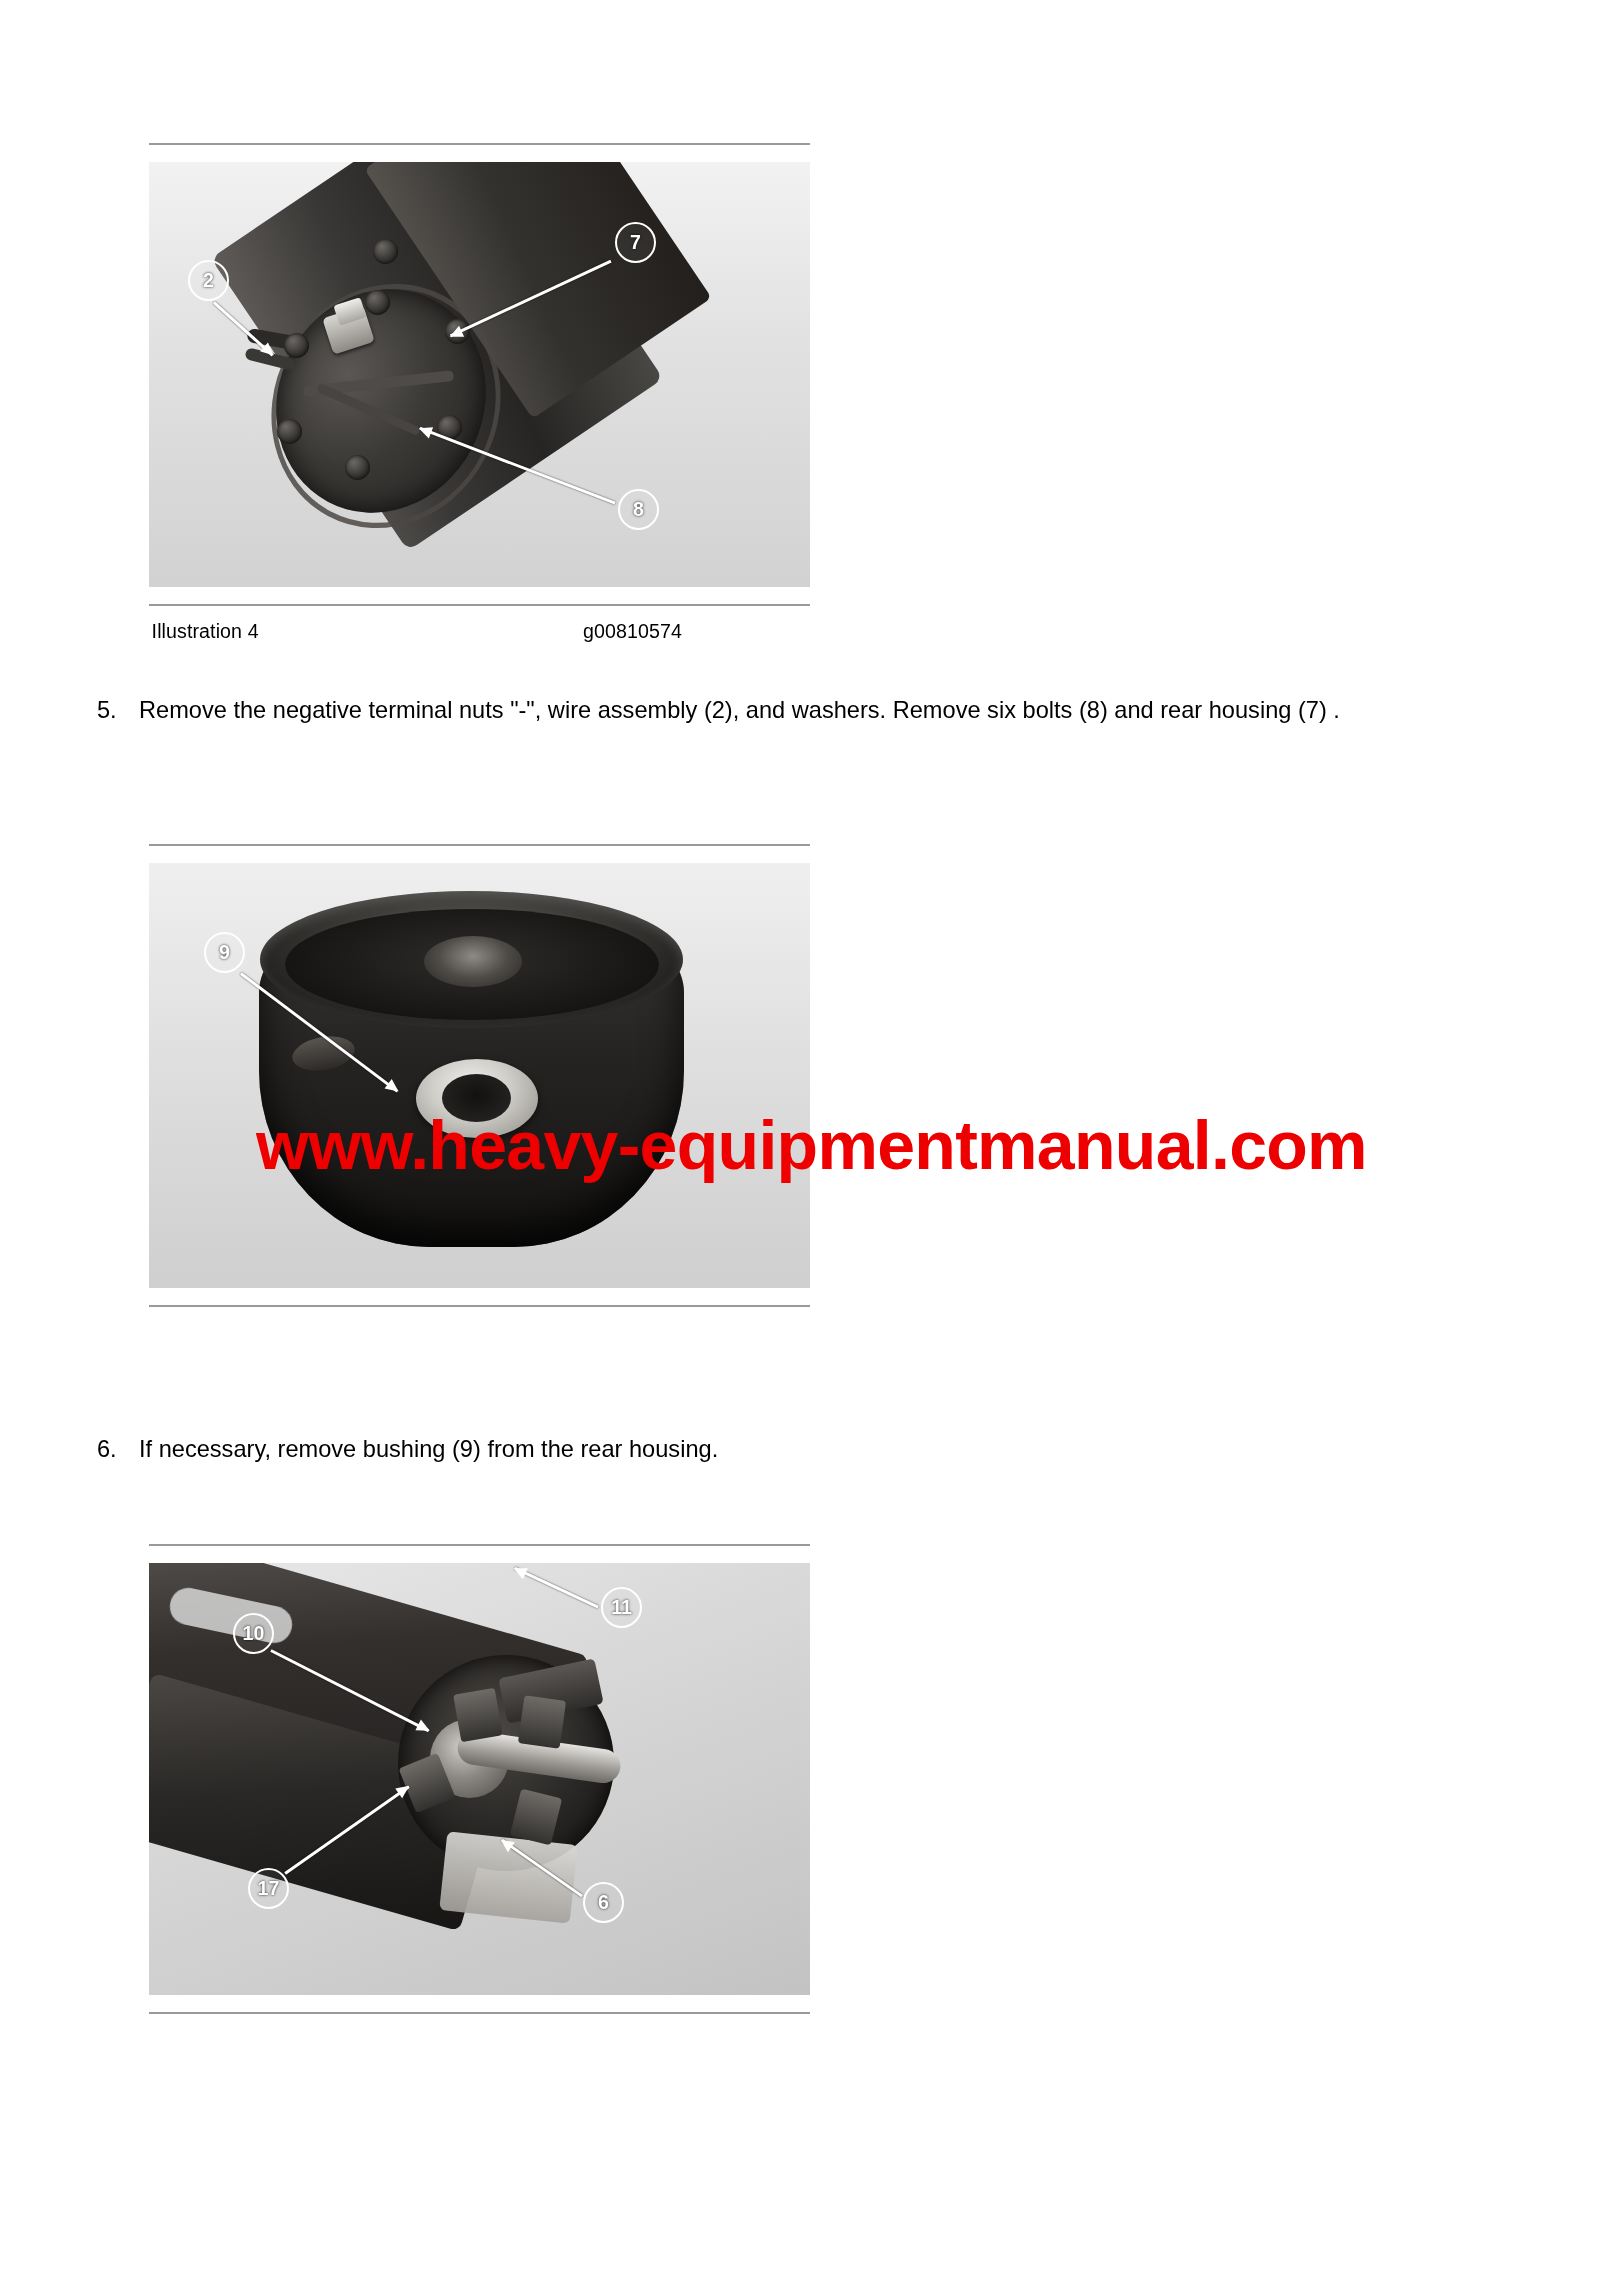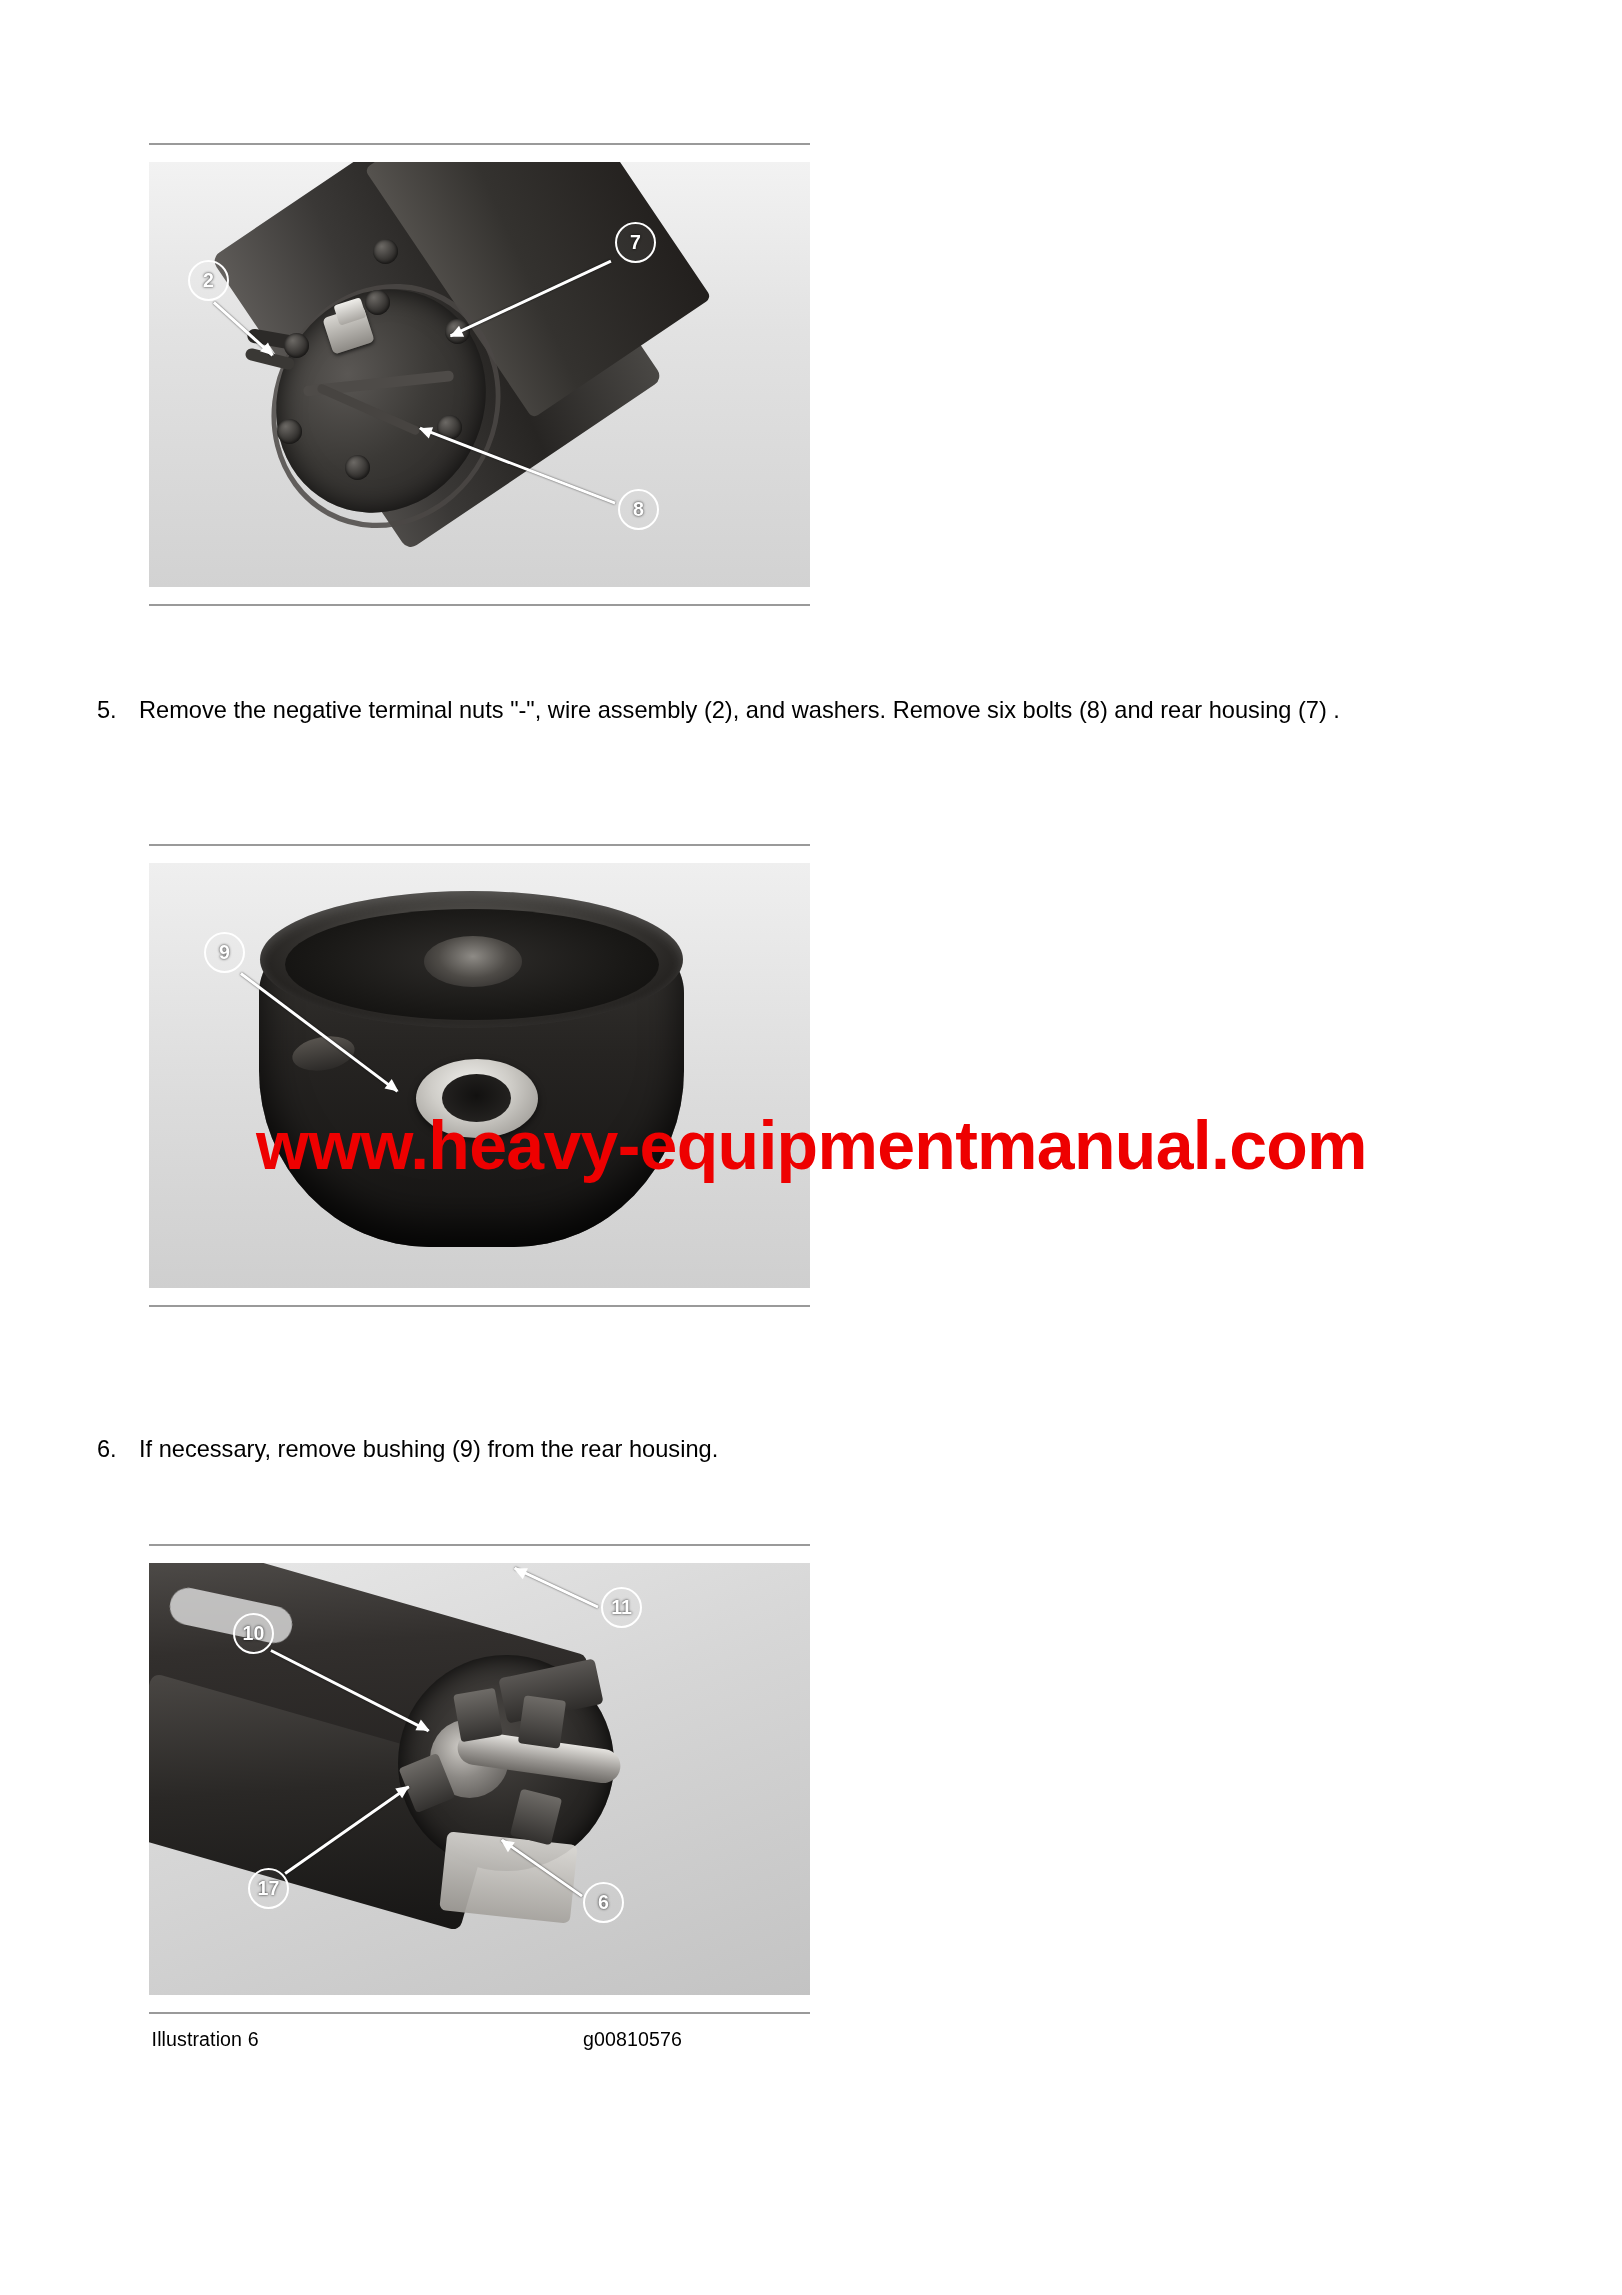--- a/index.html
+++ b/index.html
@@ -462,20 +462,24 @@
 
       <div class="callout" style="left:466px; top:60px;">7</div>
       <div class="leader" style="left:462px; top:98px; width:177px; transform: rotate(155deg);"></div>
 
       <div class="callout" style="left:469px; top:327px;">8</div>
       <div class="leader" style="left:466px; top:340px; width:209px; transform: rotate(201deg);"></div>
     </div>
 
     <div class="fig-rule"></div>
 
+    <div class="fig-caption">
+      <span class="cap-left">Illustration 4</span>
+      <span class="cap-right">g00810574</span>
+    </div>
   </div>
 
   <div class="step" style="top: 694px;">
     <span class="num">5.</span>
     <span class="txt">Remove the negative terminal nuts "-", wire assembly (2), and washers. Remove six bolts (8) and rear housing (7) .</span>
   </div>
 
   <div class="figure" style="top: 844px;">
     <div class="fig-rule"></div>
 
@@ -528,22 +532,18 @@
 
       <div class="callout" style="left:434px; top:319px;">6</div>
       <div class="leader" style="left:433px; top:332px; width:98px; transform: rotate(215deg);"></div>
 
       <div class="callout" style="left:99px; top:305px;">17</div>
       <div class="leader" style="left:136px; top:309px; width:151px; transform: rotate(-35deg);"></div>
     </div>
 
     <div class="fig-rule"></div>
 
-    <div class="fig-caption">
-      <span class="cap-left">Illustration 6</span>
-      <span class="cap-right">g00810576</span>
-    </div>
   </div>
 
   <div class="watermark">www.heavy-equipmentmanual.com</div>
 
 </div>
 
 
 </body></html>

